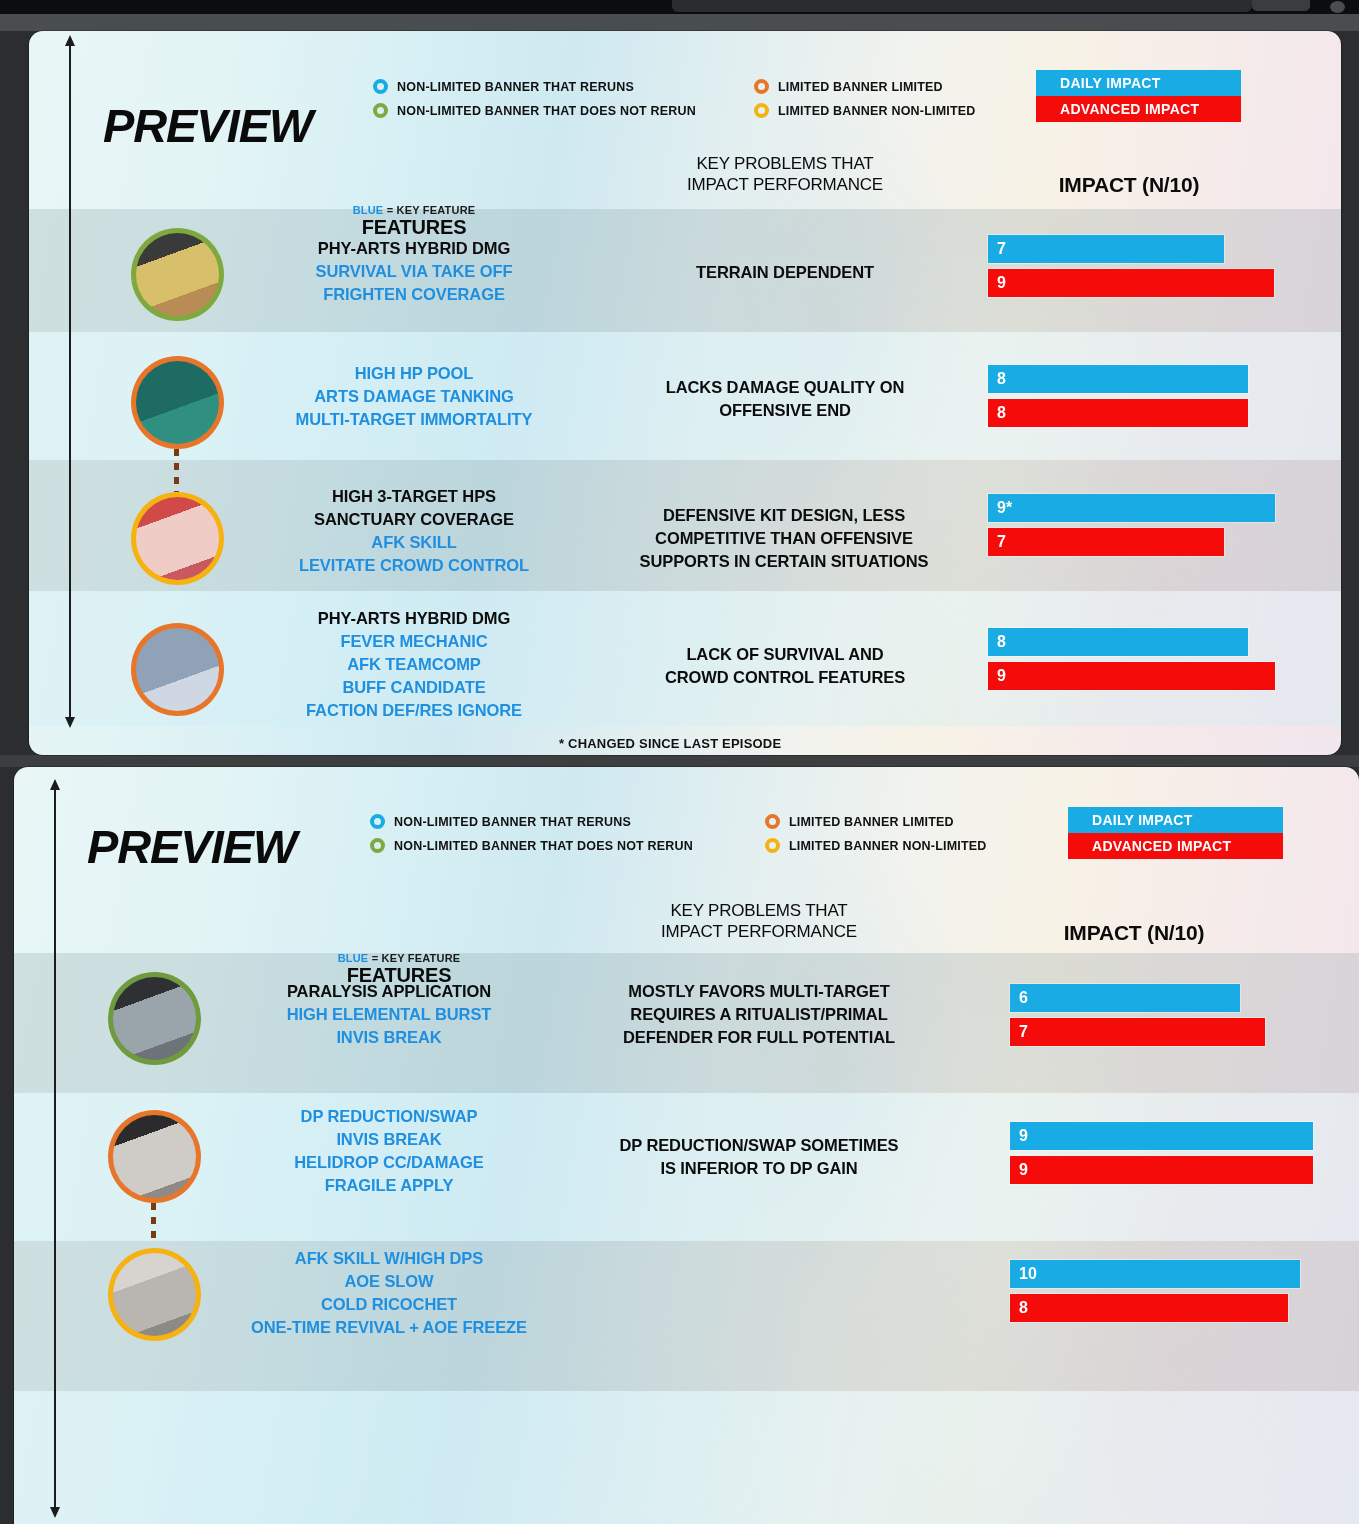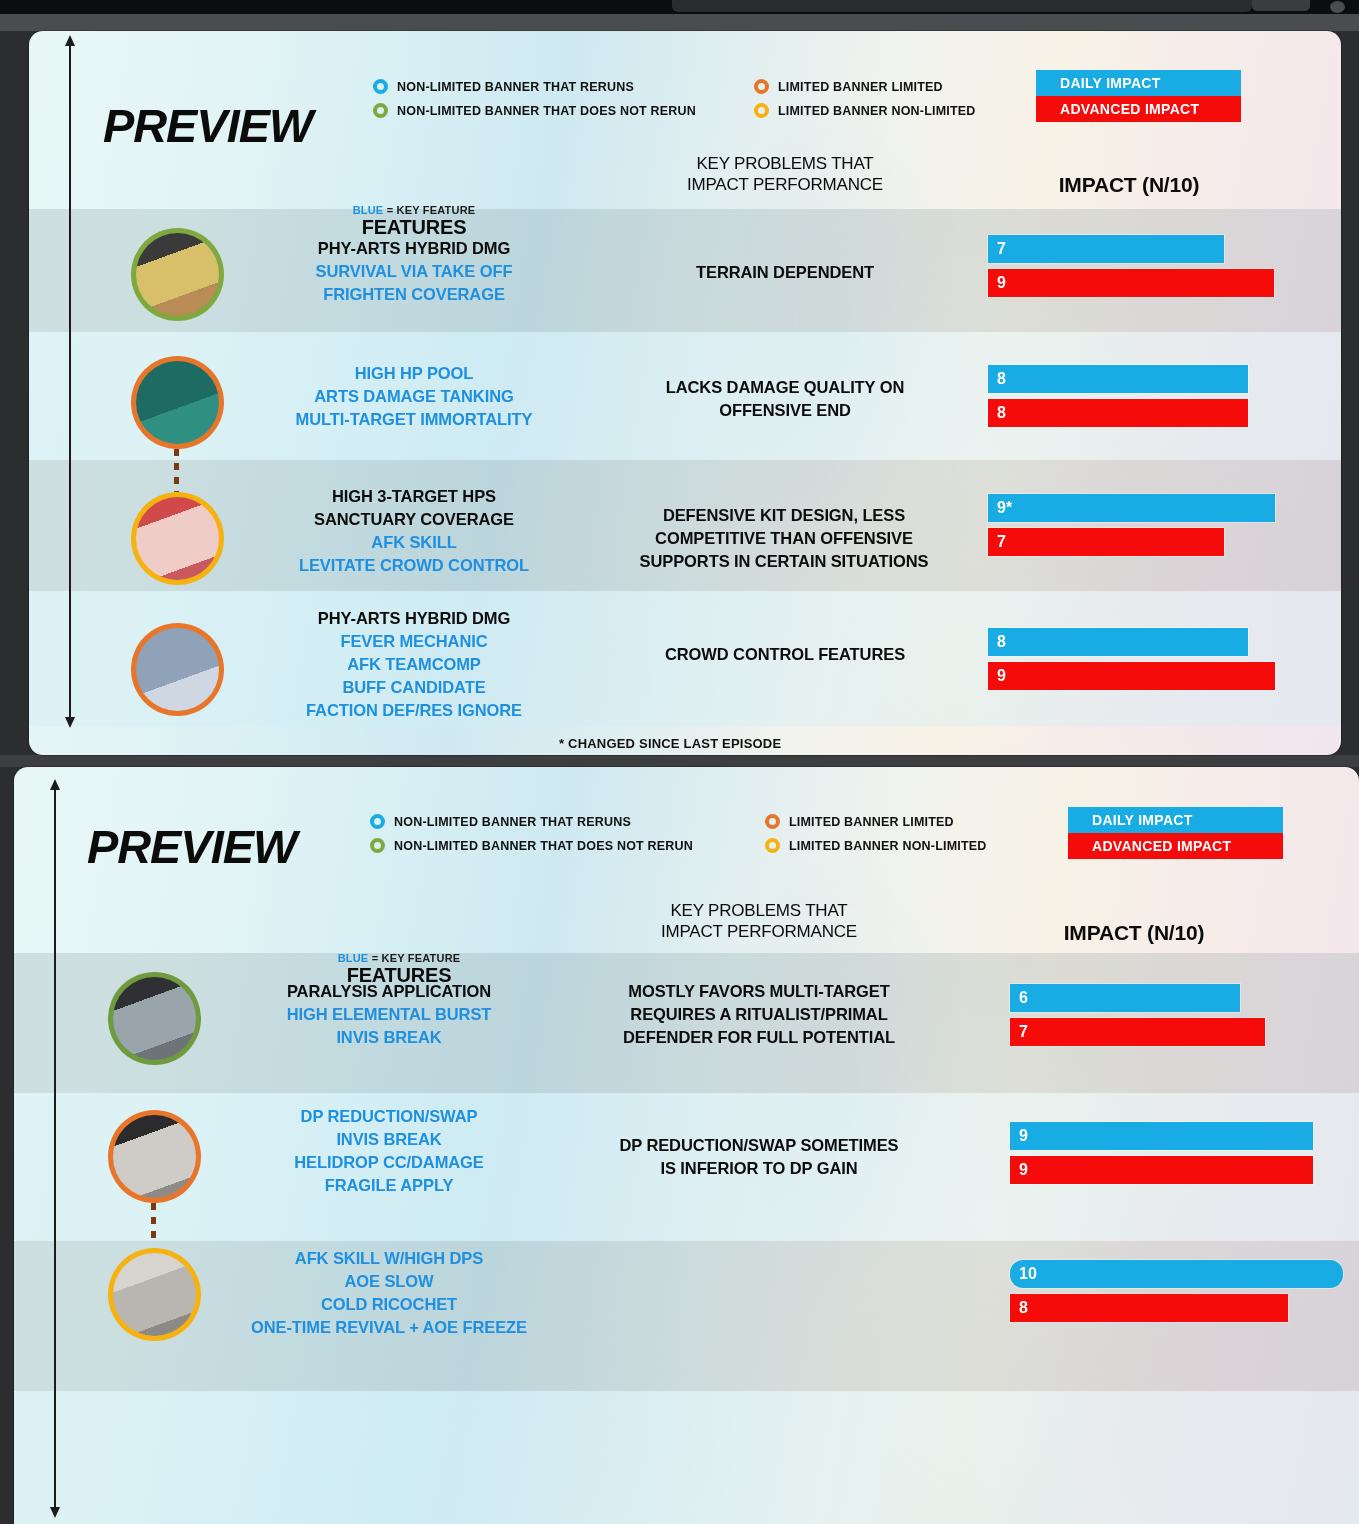--- a/index.html
+++ b/index.html
@@ -272,20 +272,21 @@
       <div class="face" style="background:linear-gradient(160deg,#8fa2b8 0 60%,#cfd8e2 60%);"></div>
     </div>
     <div class="features" style="left:195px; top:576px; width:380px;">
       <div class="n">PHY-ARTS HYBRID DMG</div>
       <div class="k">FEVER MECHANIC</div>
       <div class="k">AFK TEAMCOMP</div>
       <div class="k">BUFF CANDIDATE</div>
       <div class="k">FACTION DEF/RES IGNORE</div>
     </div>
     <div class="problems" style="left:566px; top:612px; width:380px;">
+      <div>LACK OF SURVIVAL AND</div>
       <div>CROWD CONTROL FEATURES</div>
     </div>
     <div class="bars" style="left:959px; top:597px;">
       <div class="bar daily" style="width:260px;">8</div>
       <div class="bar advanced" style="width:287px;">9</div>
     </div>
 
     <div class="footnote" style="left:530px; top:705px;">* CHANGED SINCE LAST EPISODE</div>
   </div>
 
@@ -382,18 +383,18 @@
     <div class="avatar" style="left:94px; top:481px; width:93px; height:93px; background:#f5b211;">
       <div class="face" style="background:linear-gradient(160deg,#d7d4cf 0 35%,#b9b6b1 35% 78%,#8d8a86 78%);"></div>
     </div>
     <div class="features" style="left:155px; top:480px; width:440px;">
       <div class="k">AFK SKILL W/HIGH DPS</div>
       <div class="k">AOE SLOW</div>
       <div class="k">COLD RICOCHET</div>
       <div class="k">ONE-TIME REVIVAL + AOE FREEZE</div>
     </div>
     <div class="bars" style="left:996px; top:493px;">
-      <div class="bar daily" style="width:333px;border-radius:13px;">10</div>
+      <div class="bar daily" style="width:290px;">10</div>
       <div class="bar advanced" style="width:278px;">8</div>
     </div>
   </div>
 
 </div>
 
 </body></html>

